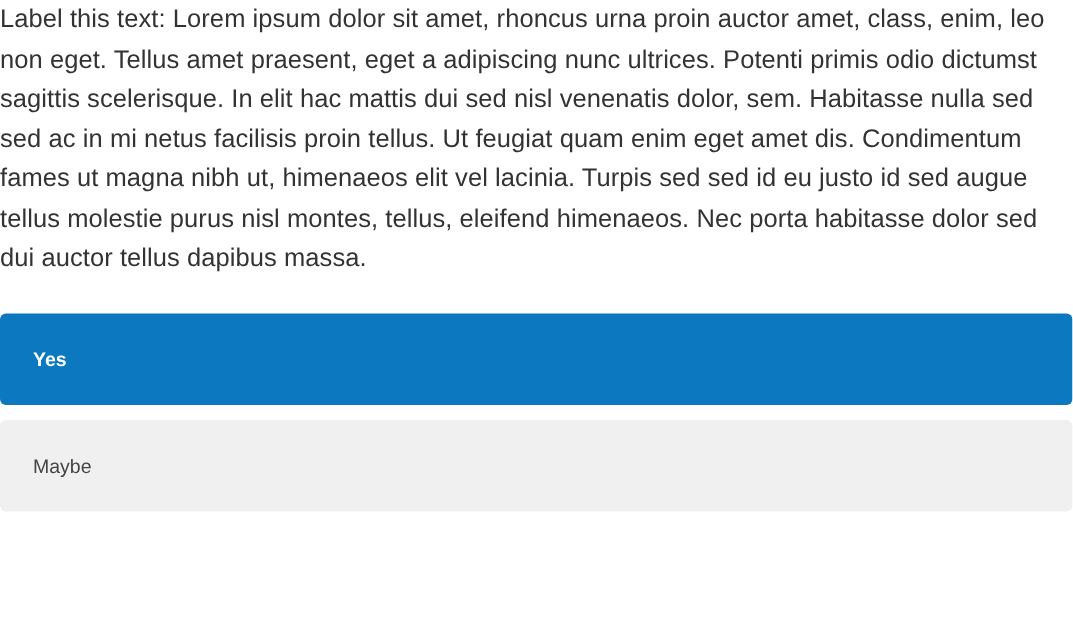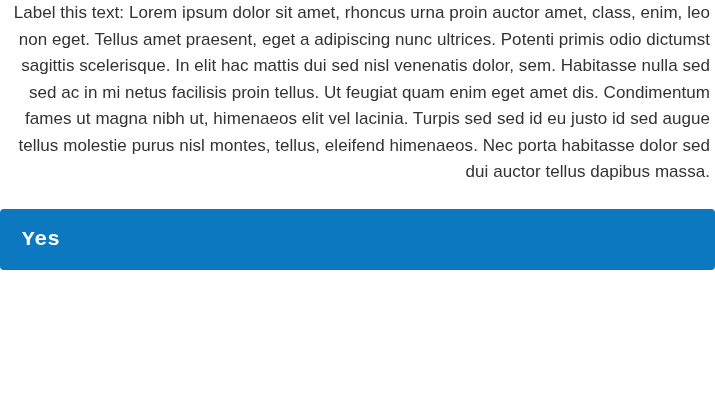--- a/index.html
+++ b/index.html
@@ -11,21 +11,20 @@
     height: 415px;
     background: #ffffff;
     font-family: "Liberation Sans", sans-serif;
     overflow: hidden;
   }
   .page {
     width: 715px;
     height: 415px;
     position: relative;
     box-sizing: border-box;
-    text-align: right;
   }
   .prompt-text {
     font-size: 17px;
     line-height: 26.5px;
     color: #333333;
     padding: 0 12px 0 0;
     margin: 0;
     letter-spacing: 0.05px;
     position: absolute;
     top: 0px;
@@ -38,26 +37,25 @@
     left: 0px;
     width: 715px;
   }
   .option {
     width: 715px;
     height: 61px;
     box-sizing: border-box;
     display: flex;
     align-items: center;
     padding-left: 22px;
-    font-size: 21px;
+    font-size: 13px;
     font-weight: bold;
     border-radius: 4px;
     margin-bottom: 10px;
     user-select: none;
-    font-family: Liberation Mono, monospace;
   }
   .option.selected {
     background: #0b78bf;
     color: #ffffff;
   }
   .option.unselected {
     background: #f0f0f0;
     color: #444444;
     font-weight: normal;
   }
@@ -69,15 +67,18 @@
 
   <p class="prompt-text">Label this text: Lorem ipsum dolor sit amet, rhoncus urna proin auctor amet, class, enim, leo non eget. Tellus amet praesent, eget a adipiscing nunc ultrices. Potenti primis odio dictumst sagittis scelerisque. In elit hac mattis dui sed nisl venenatis dolor, sem. Habitasse nulla sed sed ac in mi netus facilisis proin tellus. Ut feugiat quam enim eget amet dis. Condimentum fames ut magna nibh ut, himenaeos elit vel lacinia. Turpis sed sed id eu justo id sed augue tellus molestie purus nisl montes, tellus, eleifend himenaeos. Nec porta habitasse dolor sed dui auctor tellus dapibus massa.</p>
 
   <div class="options">
 
     <div class="option selected">
       <span>Yes</span>
     </div>
 
 
+    <div class="option unselected">
+      <span>Maybe</span>
+    </div>
 
   </div>
 </div>
 
 </body></html>

